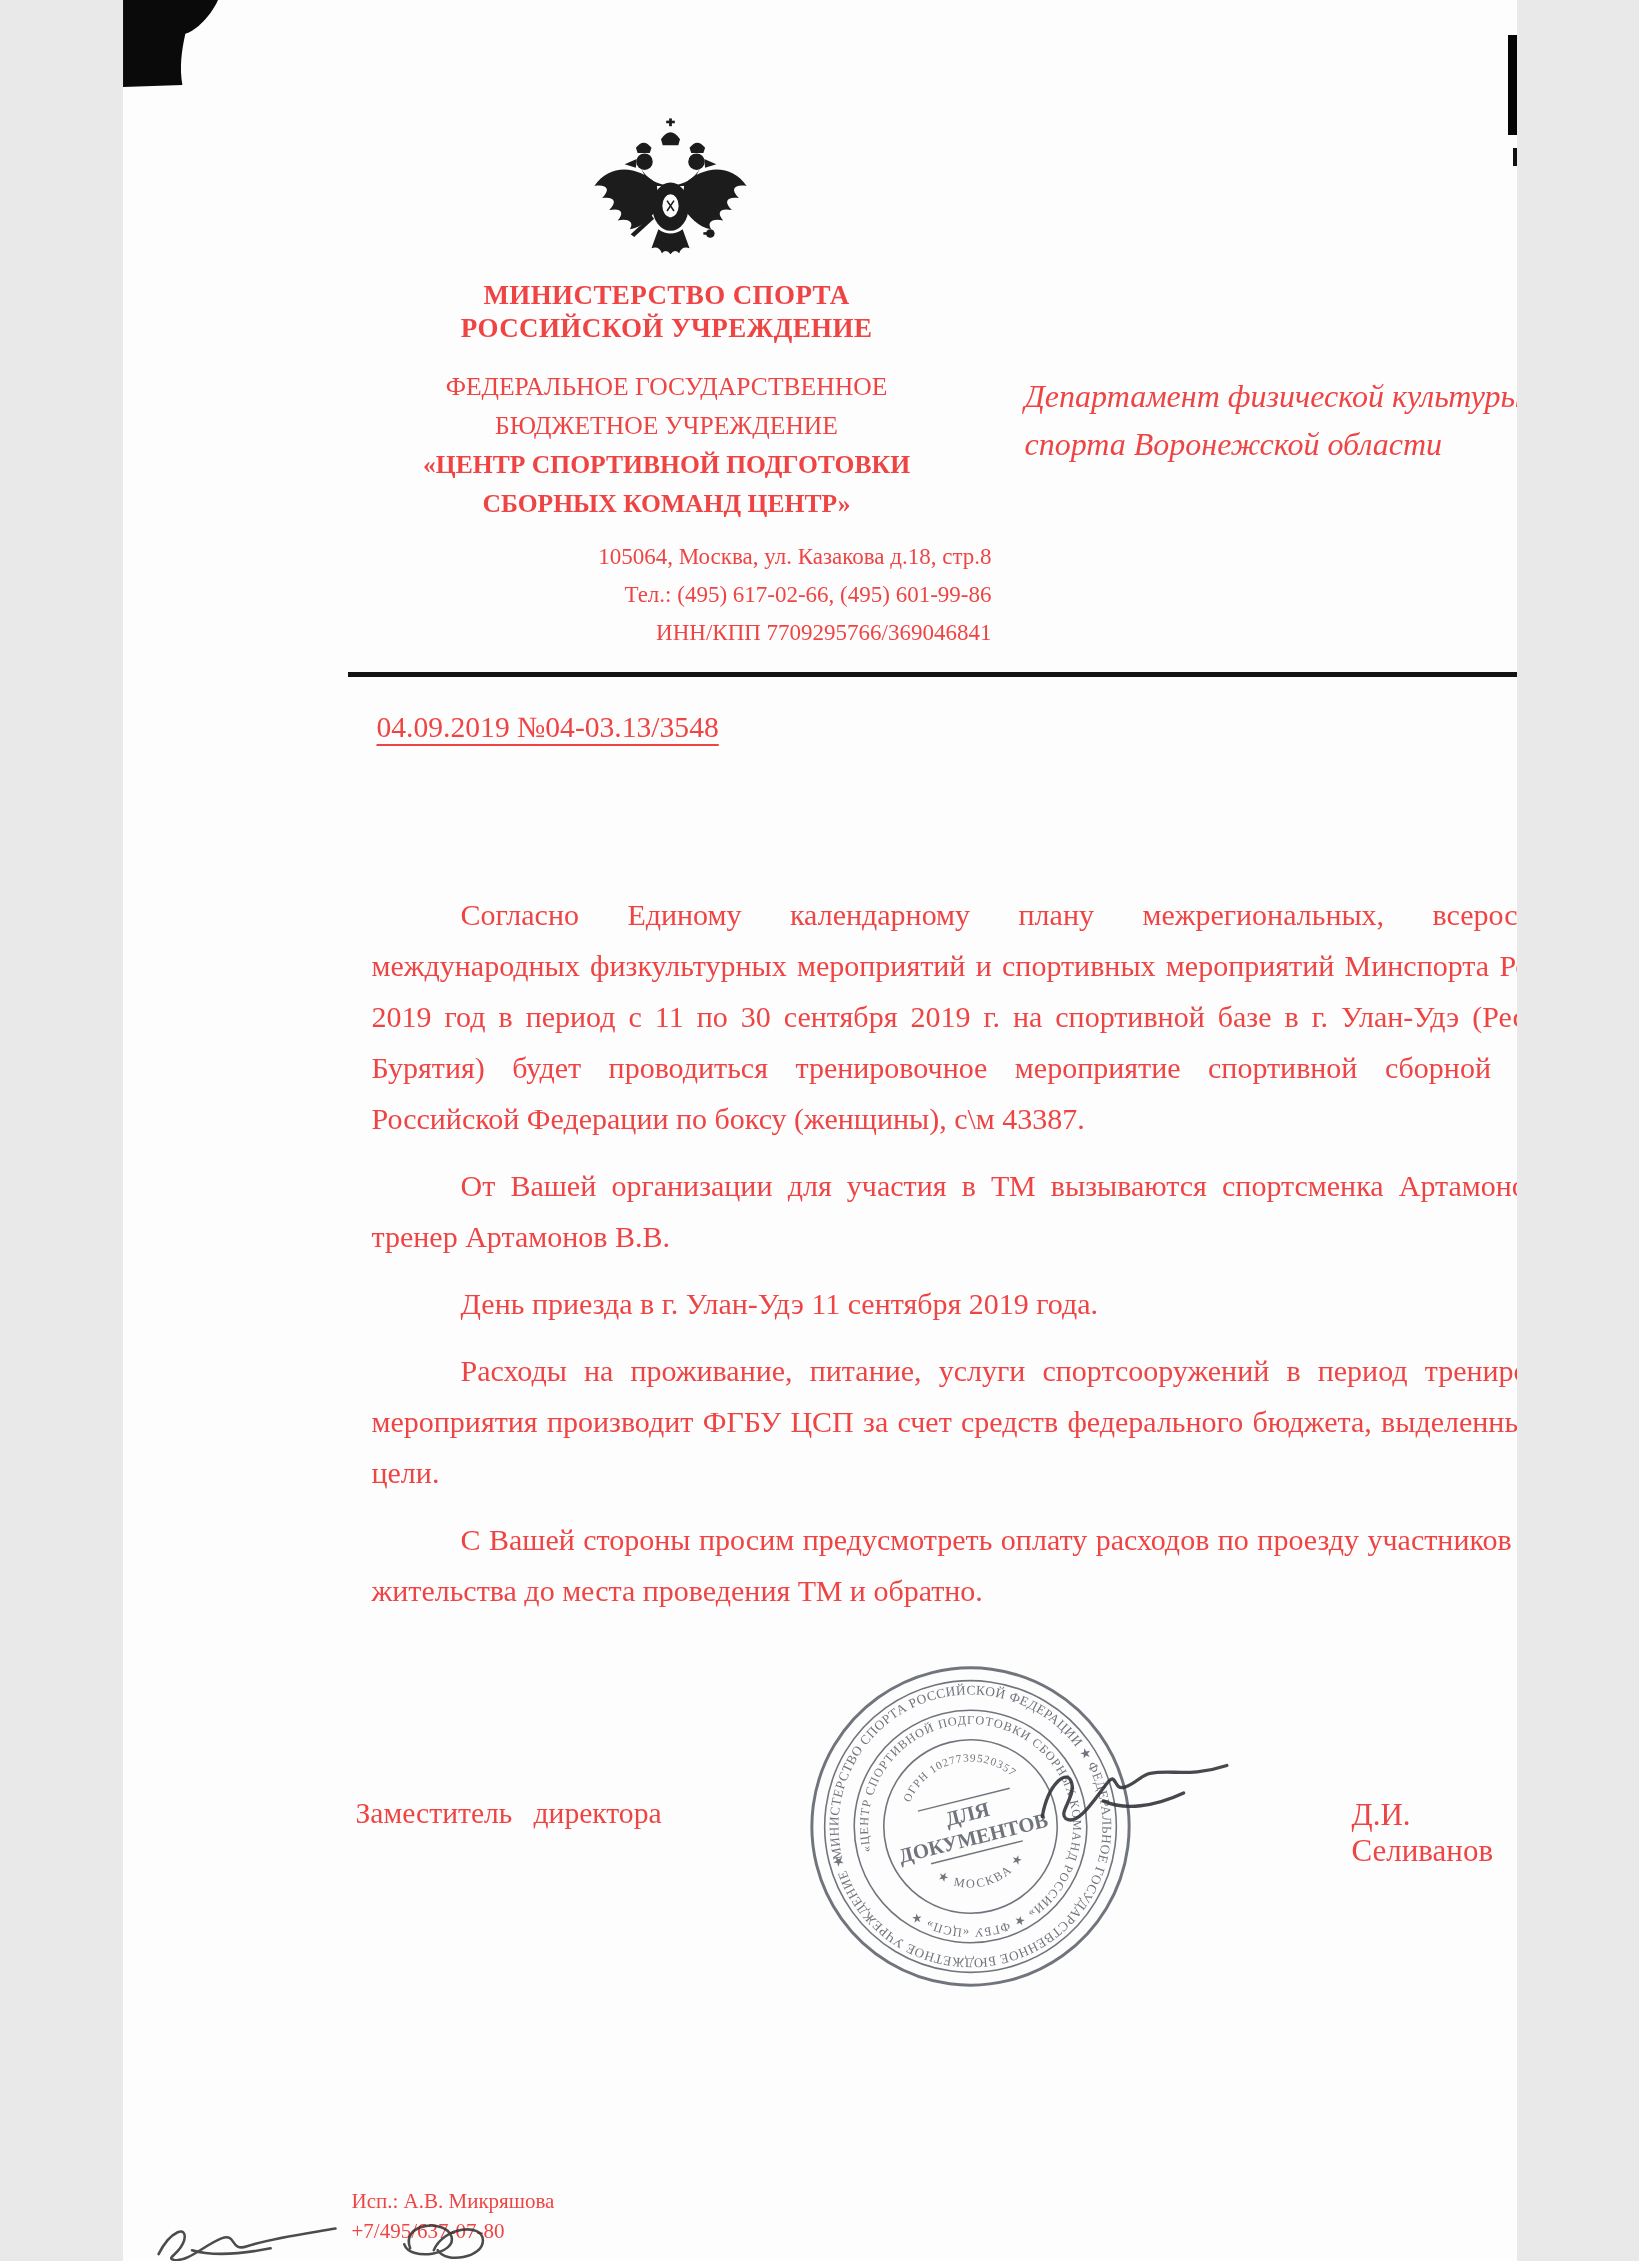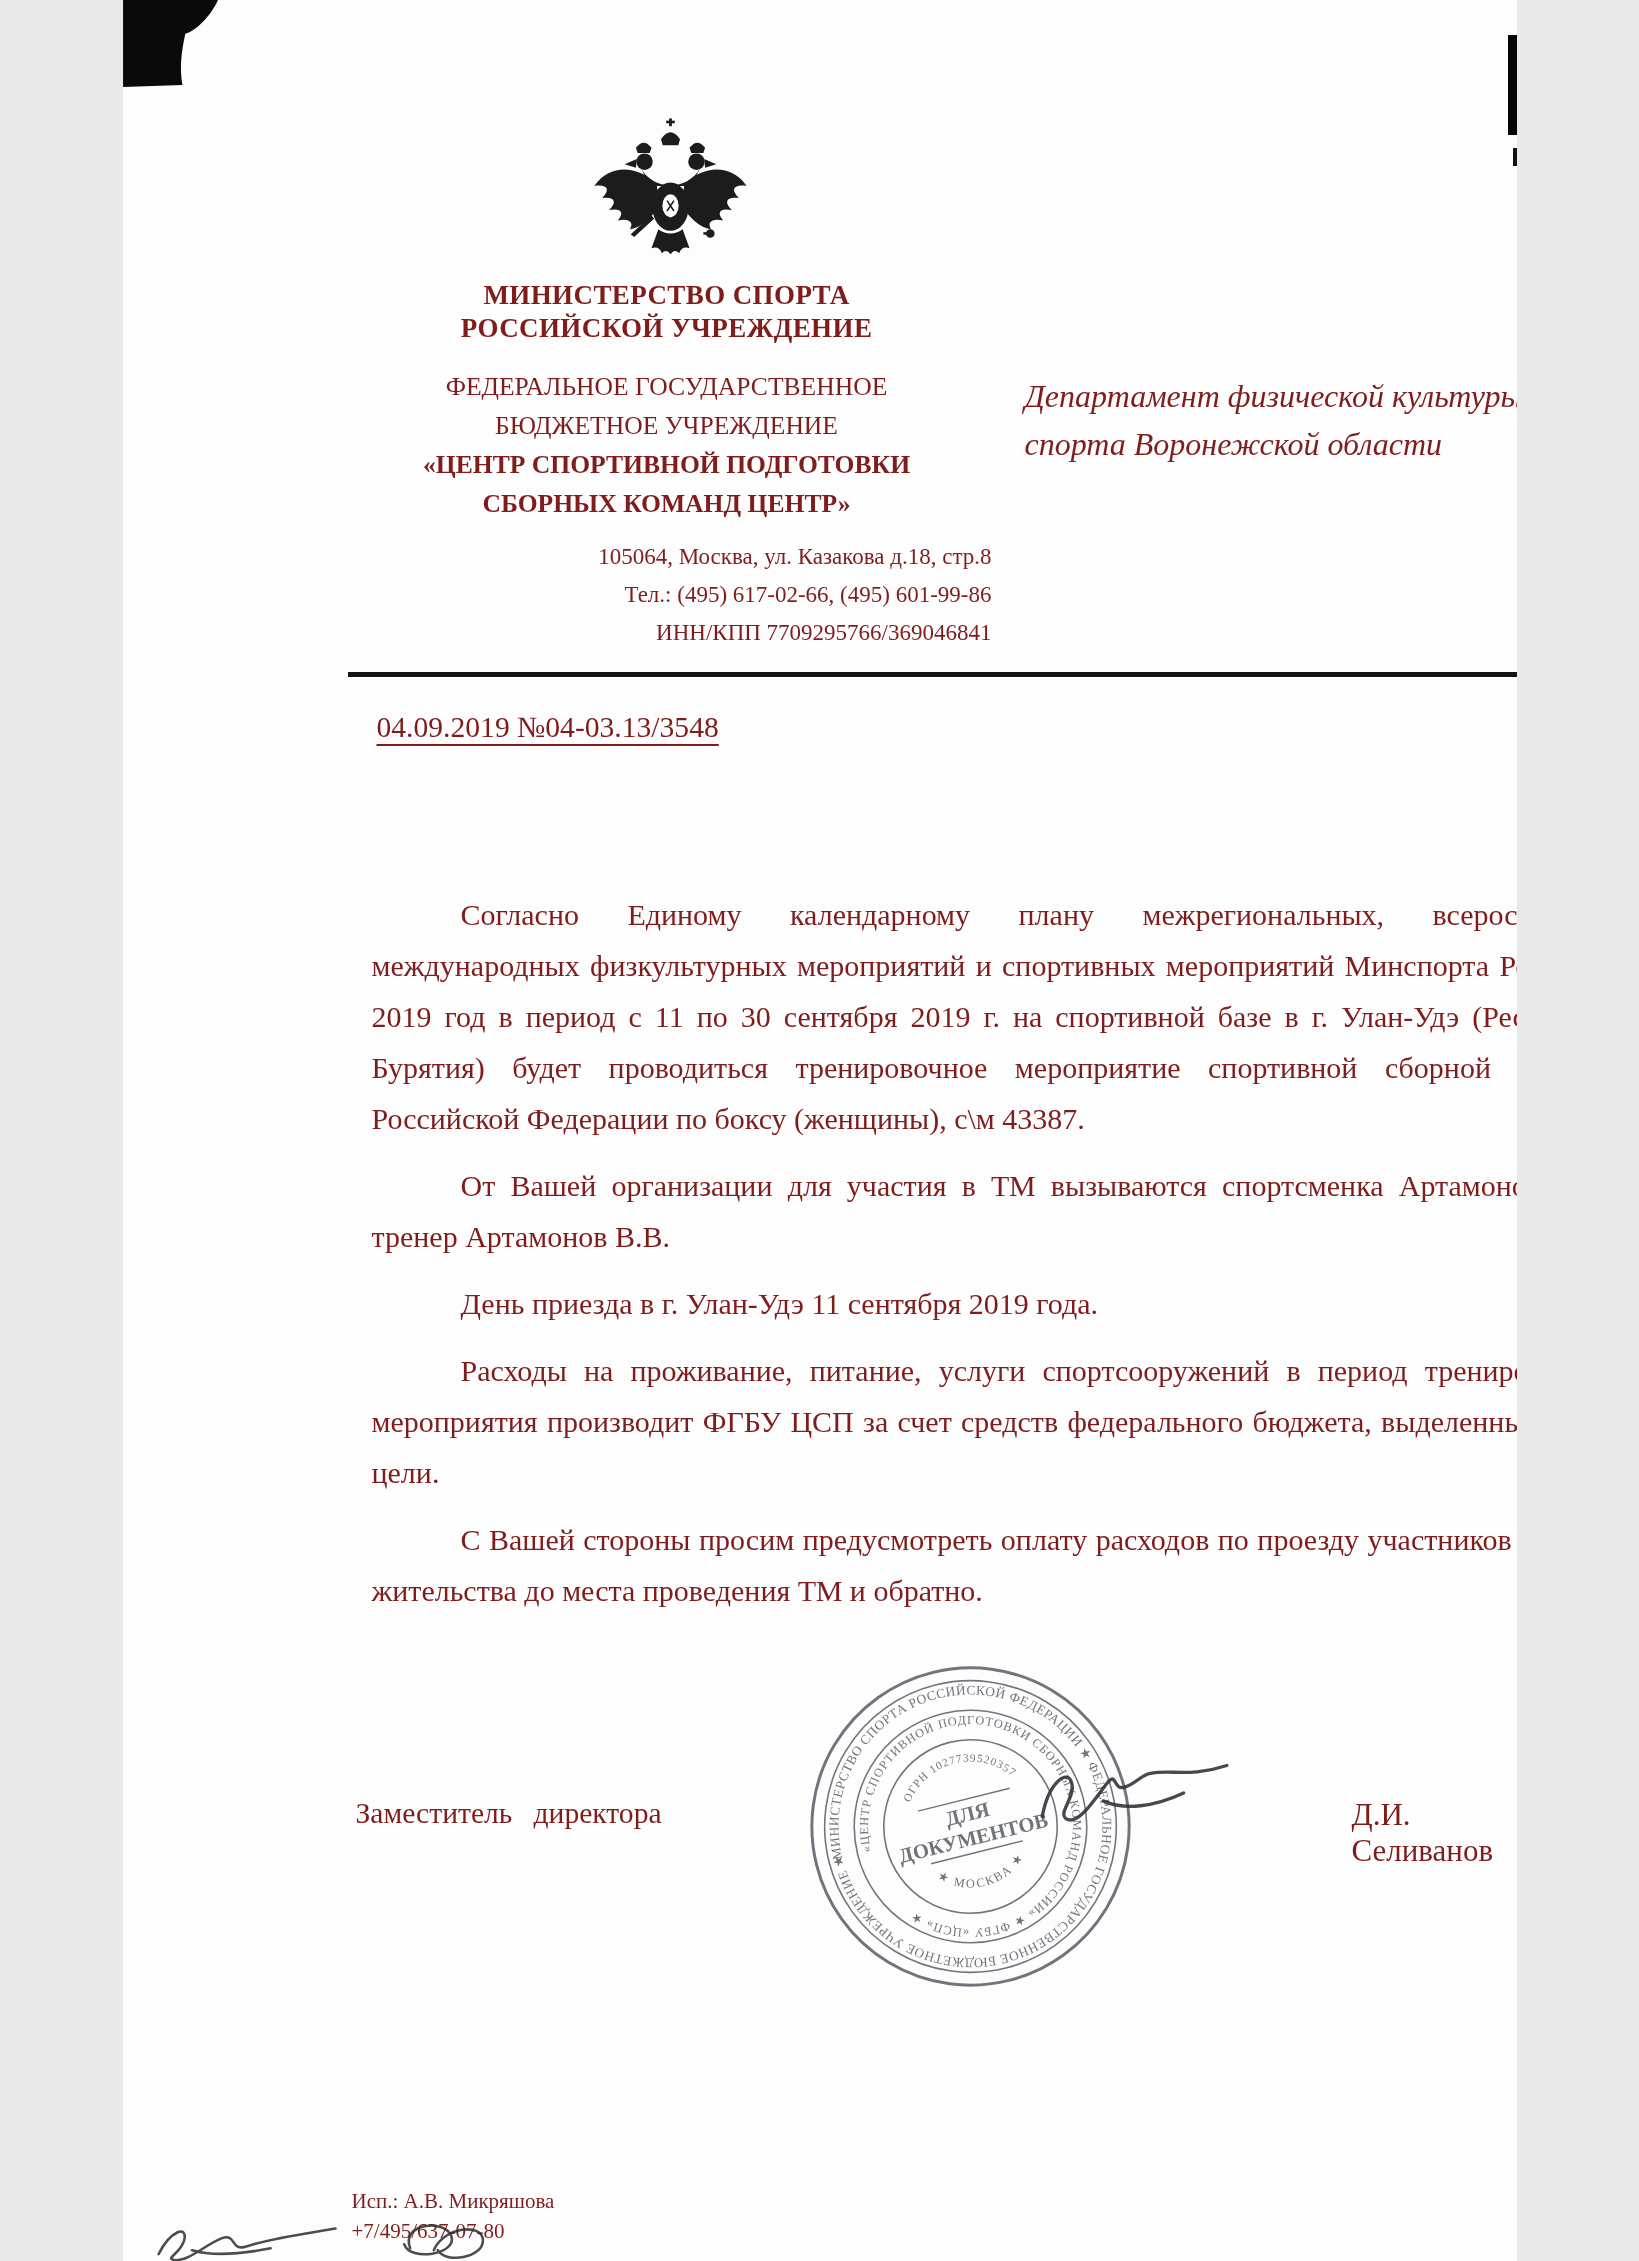--- a/index.html
+++ b/index.html
@@ -2,21 +2,21 @@
 <html><head>
 <meta charset="utf-8">
 <style>
   html,body{margin:0;padding:0;background:#e9e9e9;}
   .page{
     position:relative;
     width:1394px;height:2262px;
     background:#fdfdfd;
     overflow:hidden;
     font-family:"Liberation Serif","DejaVu Serif",serif;
-    color:#7f1d1d;
+    color:#ef4444;
     margin:0 auto;
   }
   .abs{position:absolute;}
   
   .lh-left{left:219px;top:279px;width:650px;text-align:center;}
   .ministry div{font-size:27px;font-weight:bold;line-height:33px;letter-spacing:0.4px;}
   .org{margin-top:21.7px;}
   .org div{font-size:25.6px;line-height:39px;}
   .org div.bold{font-weight:bold;}
   .addr{margin-top:15.8px;}

